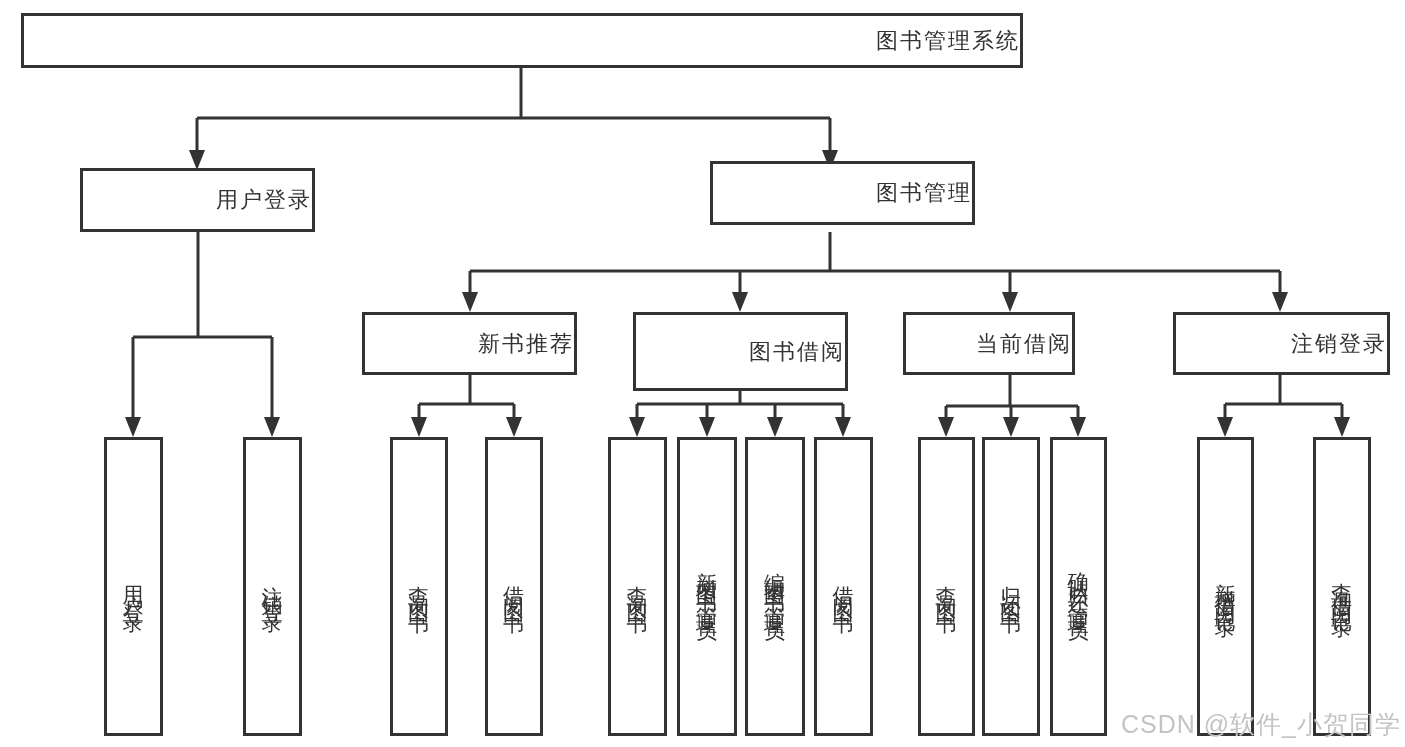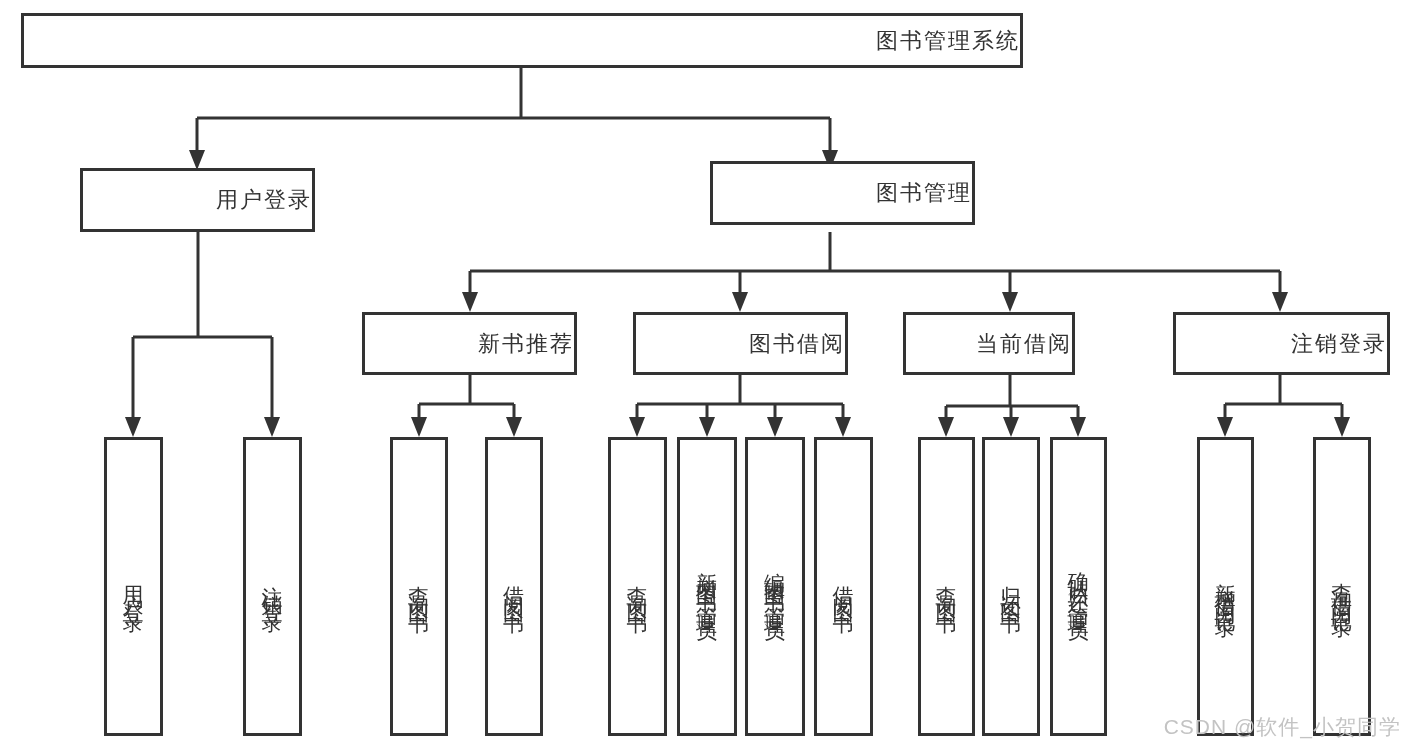--- a/index.html
+++ b/index.html
@@ -56,21 +56,21 @@
     white-space: nowrap;
   }
   .vlabel.long {
     letter-spacing: 7px;
   }
   #watermark {
     position: absolute;
     right: 4px;
     bottom: 6px;
     color: #c3c3c3;
-    font-size: 21px;
+    font-size: 25px;
     letter-spacing: 1px;
     z-index: 5;
     pointer-events: none;
     margin-top: 48px;
   }
 </style>
 </head>
 <body>
 
 <div id="canvas">
@@ -148,21 +148,21 @@
   <div class="box" style="left:80px; top:168px; width:235px; height:64px;">
     <span>用户登录</span>
   </div>
   <div class="box" style="left:710px; top:161px; width:265px; height:64px;">
     <span>图书管理</span>
   </div>
 
   <div class="box" style="left:362px; top:312px; width:215px; height:63px;padding-left:28px;">
     <span>新书推荐</span>
   </div>
-  <div class="box" style="left:633px; top:312px; width:215px; height:63px;">
+  <div class="box" style="left:633px; top:312px; width:215px; height:79px;">
     <span>图书借阅</span>
   </div>
   <div class="box" style="left:903px; top:312px; width:172px; height:63px;">
     <span>当前借阅</span>
   </div>
   <div class="box" style="left:1173px; top:312px; width:217px; height:63px;">
     <span>注销登录</span>
   </div>
 
   <div class="vbox" style="left:104px; width:59px;">

